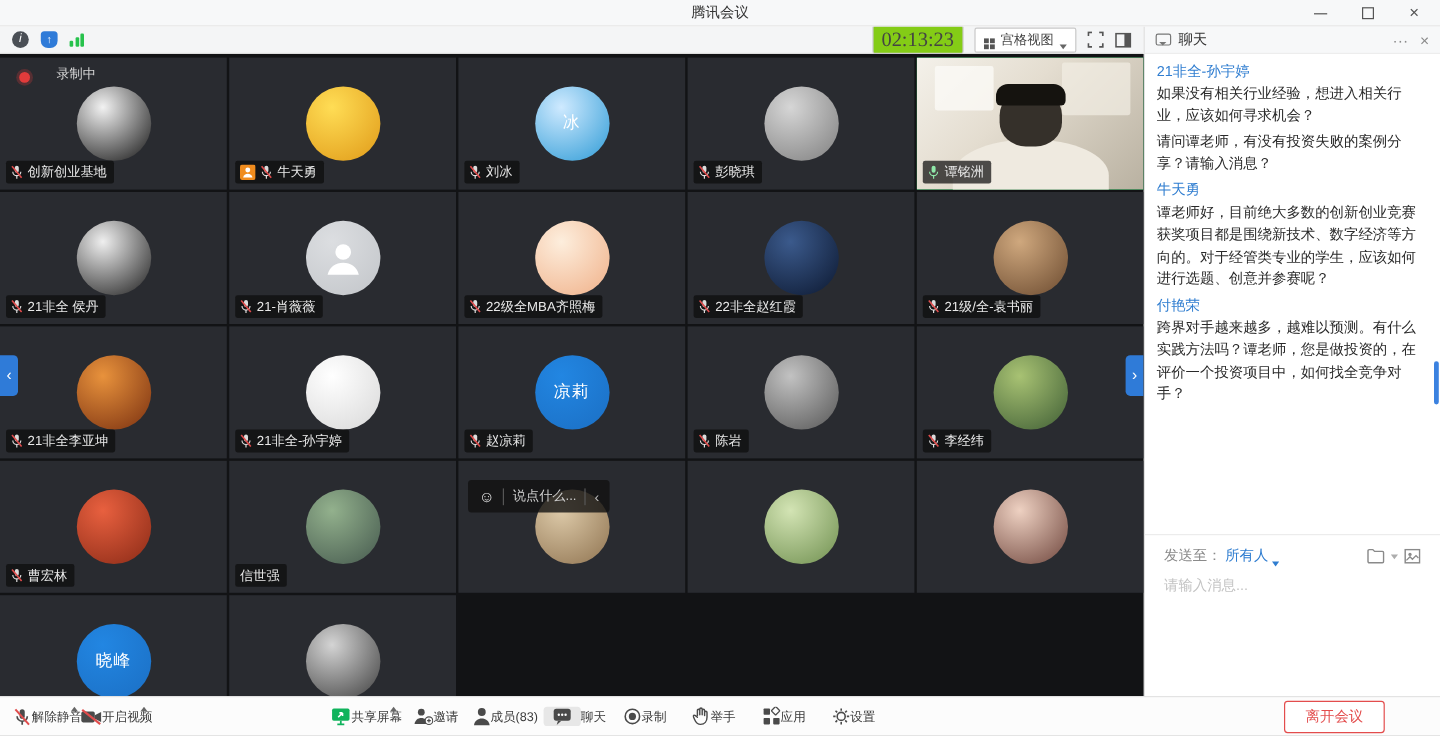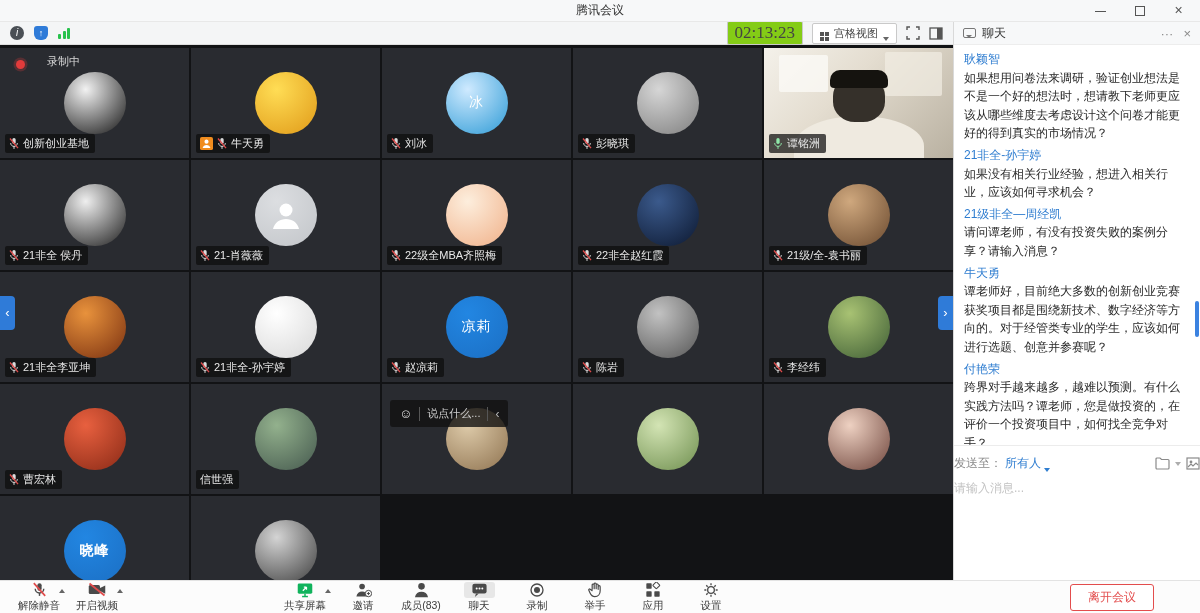--- a/index.html
+++ b/index.html
@@ -60,33 +60,33 @@
   .chat-header{height:23px;background:#f7f8f9;border-bottom:1px solid #ededed;display:flex;align-items:center;padding:0 9px;gap:6px;flex:none}
   .ch-bubble{width:13px;height:10px;border:1.3px solid #777;border-radius:2px;position:relative}
   .ch-bubble::after{content:"";position:absolute;left:2px;bottom:-4px;border:3px solid transparent;border-top-color:#777}
   .ch-title{font-size:12px;color:#333}
   .ch-right{margin-left:auto;display:flex;gap:10px;color:#8a8a8a;font-size:13px;align-items:center}
   .chat-body{flex:1;overflow:hidden;padding:5px 10px 0;position:relative}
   .msg{margin-bottom:3px}
   .sender{color:#2f7dd0;font-size:12px;line-height:1.55}
   .mtext{color:#2a2a2a;font-size:12px;line-height:1.55}
   .scroll-thumb{position:absolute;right:1px;top:256px;width:4px;height:36px;background:#3b82e0;border-radius:2px}
-  .compose{height:135px;border-top:1px solid #ececec;padding:9px 0 5px;display:flex;flex-direction:column;flex:none}
+  .compose{height:135px;border-top:1px solid #ececec;padding:9px 16px 5px;display:flex;flex-direction:column;flex:none}
   .c-row1{display:flex;align-items:center;font-size:12px}
   .sendto-label{color:#8a8a8a}
   .sendto-value{color:#2f7dd0;margin-left:3px;display:flex;align-items:flex-end;gap:3px}
   .caret-blue{width:0;height:0;border-left:3.5px solid transparent;border-right:3.5px solid transparent;border-top:4px solid #2f7dd0}
   .c-icons{margin-left:auto;display:flex;align-items:center;gap:5px}
   .c-input{color:#c3c3c3;font-size:12px;margin-top:8px}
   .c-bottom{margin-top:auto;display:flex;align-items:center;justify-content:flex-end;gap:7px;color:#adadad;font-size:12px;padding-bottom:2px}
   .v-div{width:1px;height:14px;background:#ddd}
   .caret-gray{width:0;height:0;border-left:3.5px solid transparent;border-right:3.5px solid transparent;border-top:4px solid #adadad}
   
   .bottombar{height:33px;background:#fcfcfc;border-top:1px solid #e3e3e3;display:flex;align-items:center}
-  .tb-item{display:flex;flex-direction:column;align-items:center;justify-content:center;width:58px;position:relative;height:100%}
+  .tb-item{display:flex;flex-direction:row;align-items:center;justify-content:center;width:58px;position:relative;height:100%}
   .tb-item .icw{height:16px;display:flex;align-items:center;justify-content:center}
   .tb-item .icw.hl{background:#e7e7e7;border-radius:3px;padding:1px 7px}
   .tb-item .lbl{font-size:10.5px;color:#3b3b3b;margin-top:1px;white-space:nowrap}
   .tb-caret{position:absolute;right:3px;top:8px}
   .tb-spacer{width:150px}
   .tb-first{margin-left:10px}
   .leave{margin-left:auto;margin-right:46px;border:1px solid #e34d4d;color:#e34d4d;font-size:12px;padding:4px 17px;border-radius:3px;background:#fff;white-space:nowrap}
 </style>
 </head>
 <body>
@@ -362,21 +362,21 @@
               <span class="qp-arrow">‹</span>
             </div>
           </div>
           <div class="tile">
             <div class="avatar" style="background: radial-gradient(circle at 35% 28%, rgb(211, 228, 180), rgb(111, 143, 79));"></div>
           </div>
           <div class="tile">
             <div class="avatar" style="background: radial-gradient(circle at 35% 28%, rgb(238, 209, 194), rgb(110, 69, 60));"></div>
           </div>
           <div class="tile">
-            <div class="avatar" style="background: radial-gradient(circle at 35% 28%, rgb(34, 134, 226), rgb(27, 111, 196)); font-weight: bold;">晓峰</div>
+            <div class="avatar" style="background: radial-gradient(circle at 35% 28%, rgb(34, 134, 226), rgb(27, 111, 196));">晓峰</div>
           </div>
           <div class="tile">
             <div class="avatar" style="background: radial-gradient(circle at 35% 28%, rgb(212, 212, 212), rgb(63, 63, 63));"></div>
           </div>
         </div>
       <div class="pager left">‹</div>
       <div class="pager right">›</div>
     </div>
   </div>
 
@@ -384,30 +384,25 @@
     <div class="chat-header">
       <span class="ch-bubble"></span>
       <span class="ch-title">聊天</span>
       <span class="ch-right">
         <span>···</span>
         <span>×</span>
       </span>
     </div>
     <div class="chat-body" id="chat-body">
       <div class="scroll-thumb"></div>
-    <div class="msg">
-          <div class="sender">耿颖智</div>
-          <div class="mtext">如果想用问卷法来调研，验证创业想法是不是一个好的想法时，想请教下老师更应该从哪些维度去考虑设计这个问卷才能更好的得到真实的市场情况？</div>
-        </div>
         <div class="msg">
           <div class="sender">21非全-孙宇婷</div>
           <div class="mtext">如果没有相关行业经验，想进入相关行业，应该如何寻求机会？</div>
         </div>
         <div class="msg">
-          <div class="sender">21级非全—周经凯</div>
           <div class="mtext">请问谭老师，有没有投资失败的案例分享？请输入消息？</div>
         </div>
         <div class="msg">
           <div class="sender">牛天勇</div>
           <div class="mtext">谭老师好，目前绝大多数的创新创业竞赛获奖项目都是围绕新技术、数字经济等方向的。对于经管类专业的学生，应该如何进行选题、创意并参赛呢？</div>
         </div>
         <div class="msg">
           <div class="sender">付艳荣</div>
           <div class="mtext">跨界对手越来越多，越难以预测。有什么实践方法吗？谭老师，您是做投资的，在评价一个投资项目中，如何找全竞争对手？</div>
         </div>

